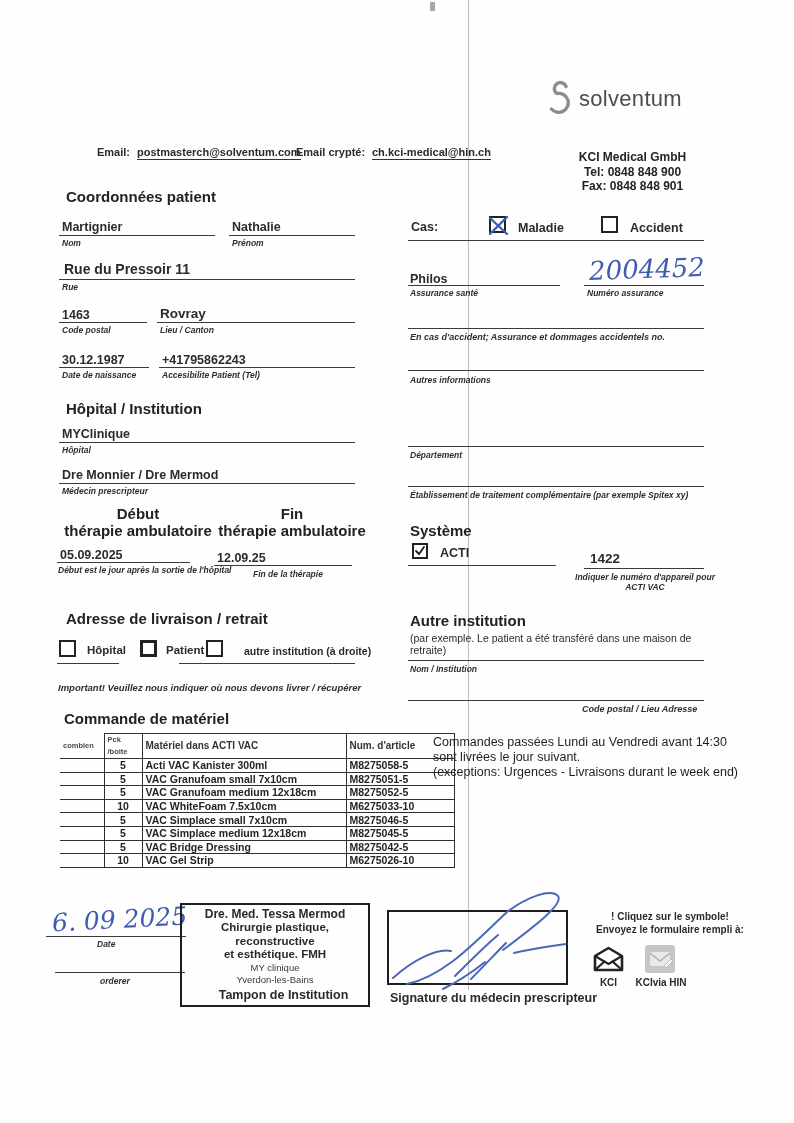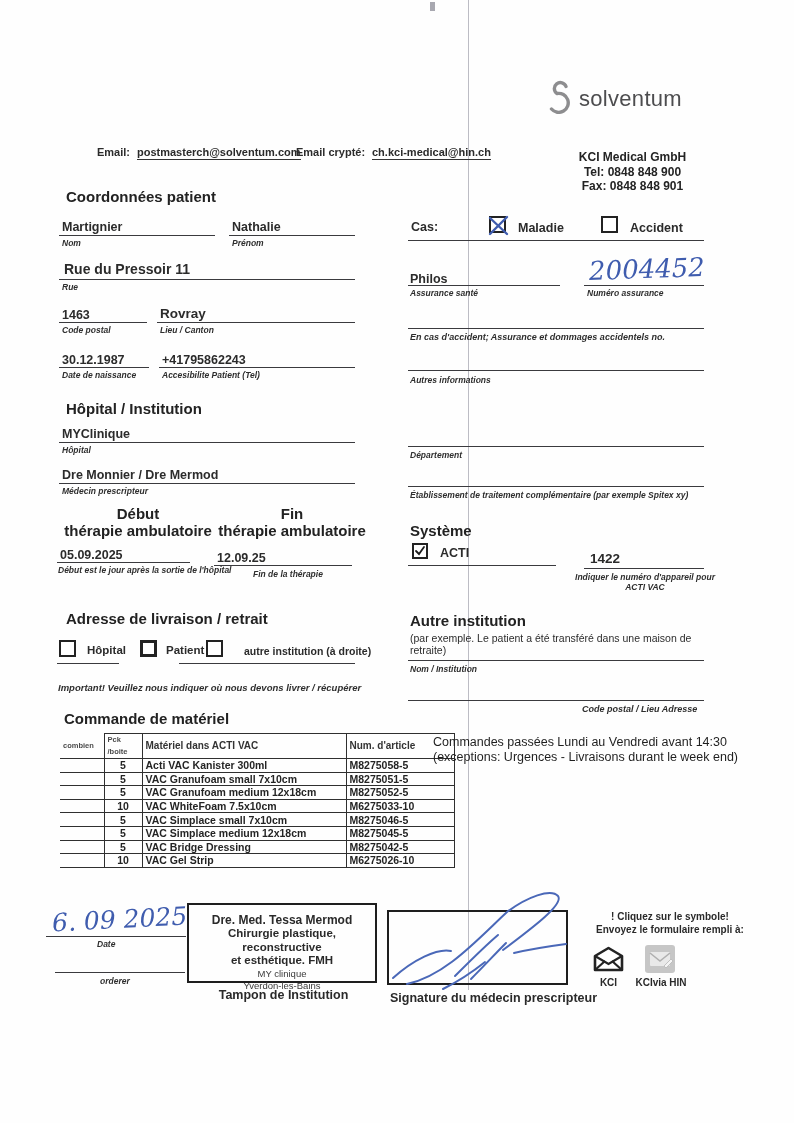--- a/index.html
+++ b/index.html
@@ -224,30 +224,31 @@
           <td class="c1"></td>
           <td class="qty">10</td>
           <td>VAC Gel Strip</td>
           <td>M6275026-10</td>
         </tr>
       </tbody>
   </table>
 
   <div class="abs" style="left:433px; top:735px; width:330px; font-size:12.5px; line-height:15px; color:#1f1f1f;">
     <div>Commandes passées Lundi au Vendredi avant 14:30</div>
+    <div>sont livrées le jour suivant.</div>
     <div>(exceptions: Urgences - Livraisons durant le week end)</div>
   </div>
 
   <span class="abs hand" style="left:52px; top:905px; font-size:25px; transform:rotate(-3deg);">6. 09 2025</span>
   <div class="abs fline" style="left:46px; top:936px; width:140px;"></div>
   <span class="abs lbl" style="left:97px; top:939px;">Date</span>
   <div class="abs fline" style="left:55px; top:972px; width:130px;"></div>
   <span class="abs lbl" style="left:100px; top:976px;">orderer</span>
 
-  <div class="stampbox" style="left:187px; top:903px; width:190px; height:80px; padding-top:8px;">
+  <div class="stampbox" style="left:180px; top:903px; width:190px; height:104px; padding-top:2px;">
     <div style="font-size:12px; font-weight:bold; line-height:14px;">Dre. Med. Tessa Mermod</div>
     <div style="font-size:11.5px; font-weight:bold; line-height:13.5px;">Chirurgie plastique, reconstructive</div>
     <div style="font-size:11.5px; font-weight:bold; line-height:13.5px;">et esthétique. FMH</div>
     <div style="font-size:9.5px; line-height:12px; color:#3a3a3a;">MY clinique</div>
     <div style="font-size:9.5px; line-height:12px; color:#3a3a3a;">Yverdon-les-Bains</div>
   </div>
   <span class="abs" style="left:196px; top:988px; width:175px; text-align:center; font-size:12.5px; font-weight:bold;">Tampon de Institution</span>
 
   <div class="sigbox" style="left:387px; top:910px; width:181px; height:75px;"></div>
   <svg class="abs" style="left:385px; top:880px;" width="195" height="115" viewBox="0 0 195 115">

